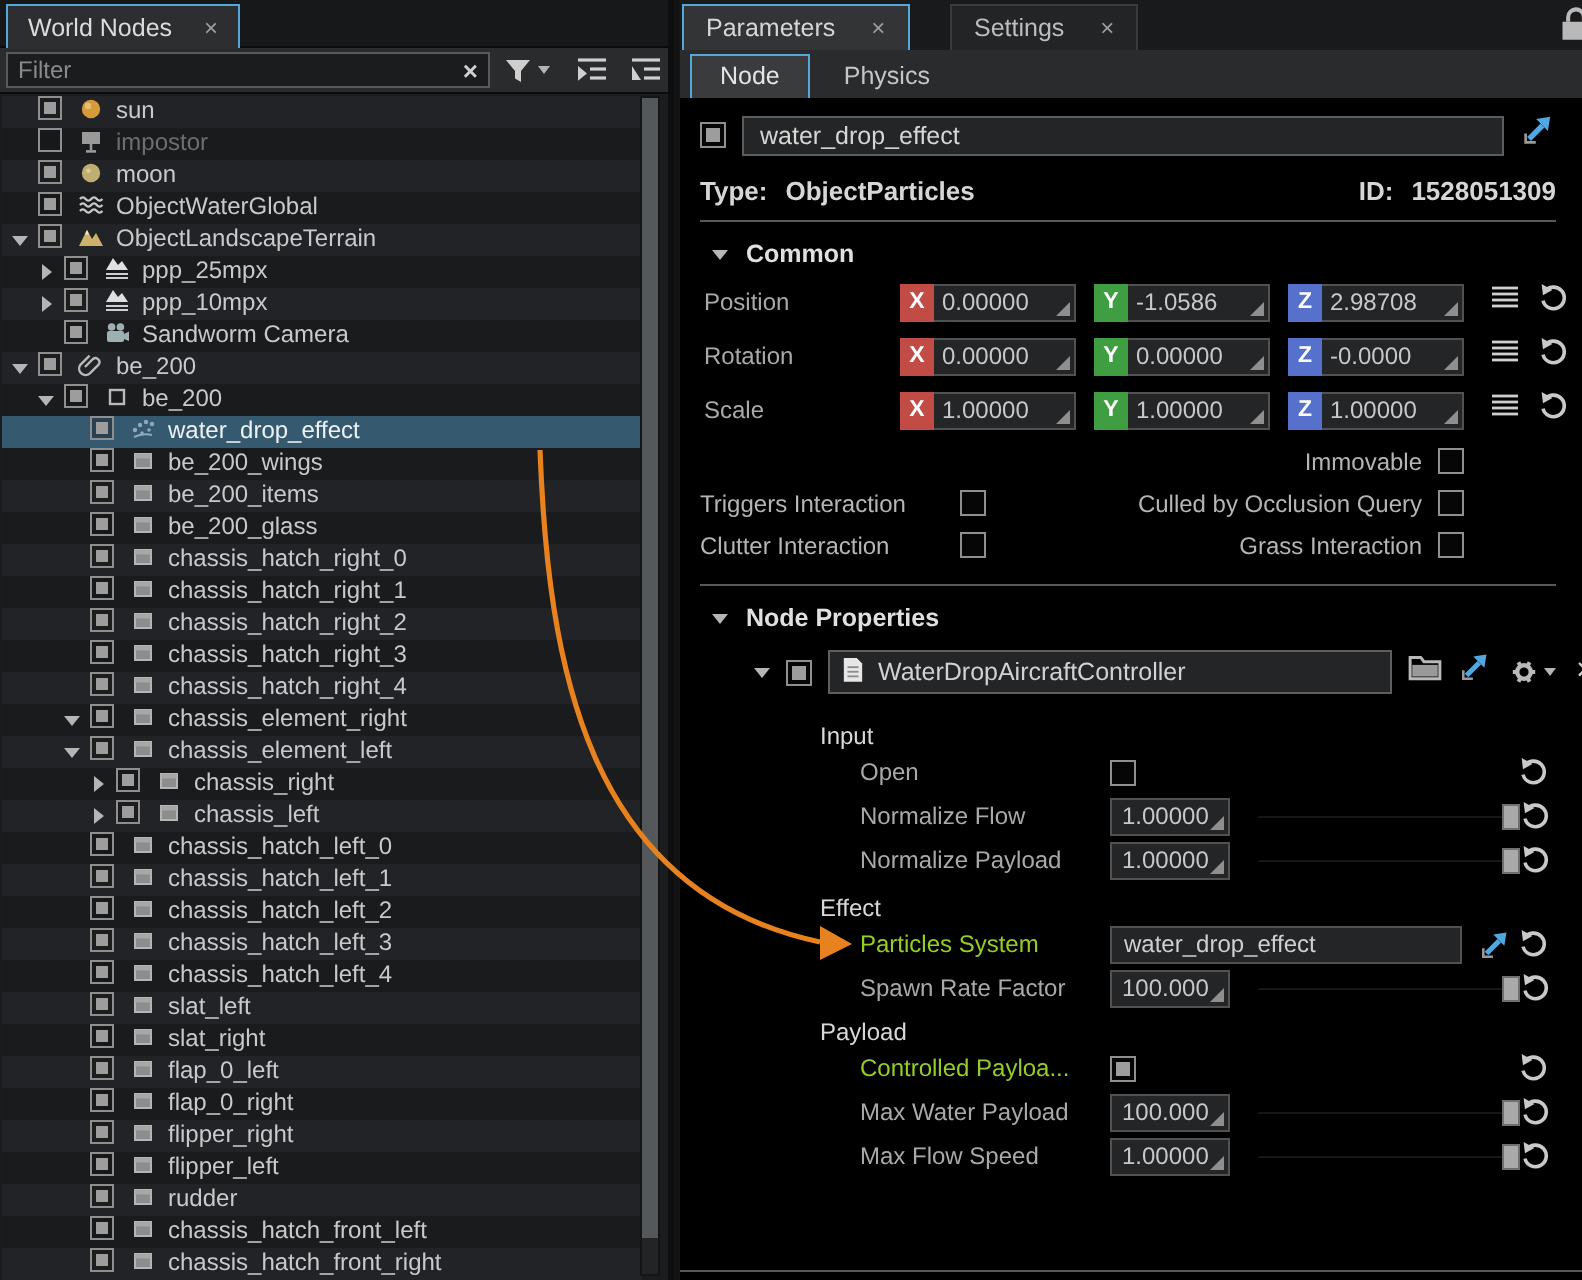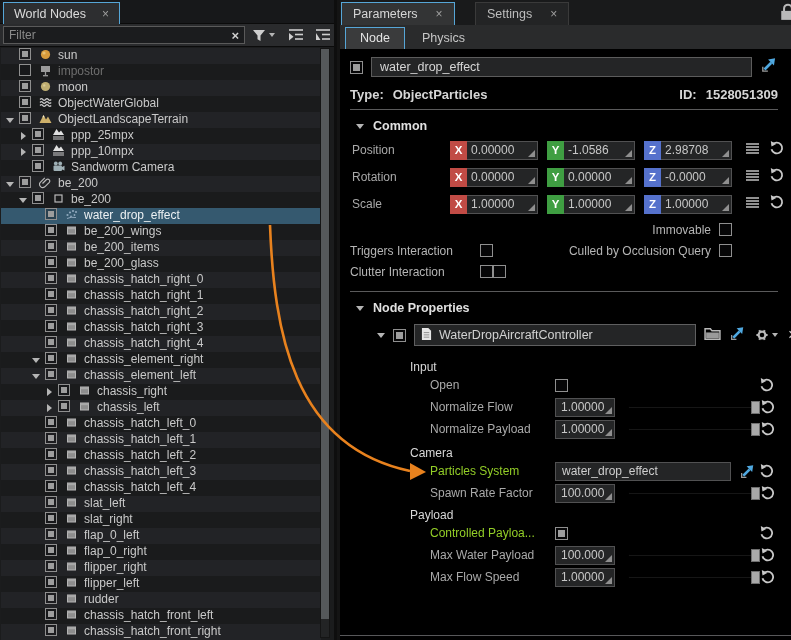--- a/index.html
+++ b/index.html
@@ -805,20 +805,21 @@
         <div class="flag-row">
           <span class="fl1">Triggers Interaction</span>
           <span class="cb2"></span>
           <span class="fl2">Culled by Occlusion Query</span>
           <span class="cb2"></span>
             <span class="ftail"></span>
         </div>
         <div class="flag-row">
           <span class="fl1">Clutter Interaction</span>
           <span class="cb2"></span>
+          <span class="fl2">Grass Interaction</span>
           <span class="cb2"></span>
             <span class="ftail"></span>
         </div>
       </div>
 
       <div class="divider" style="margin-top:9px"></div>
 
       <div class="sec-head">
         <span class="ar-open"></span>
         <span>Node Properties</span>
@@ -910,21 +911,21 @@
         <span class="p-reset">
             <svg width="16" height="16" viewBox="0 0 16 16">
               <g transform="translate(16,0) scale(-1,1)">
                 <path d="M12.8 5a5.4 5.4 0 1 0 .7 4.3" fill="none" stroke="#c9c9c9" stroke-width="1.8"></path>
                 <polygon points="14.2,1.0 13.5,6.6 8.8,4.0" fill="#c9c9c9"></polygon>
               </g>
             </svg>
           </span>
       </div>
 
-      <div class="group-label">Camera</div>
+      <div class="group-label">Effect</div>
 
       <div class="p-row">
         <span class="p-label green">Particles System</span>
         <span class="txt-field">
             <span>water_drop_effect</span>
           </span>
         <span style="margin-left:8px;display:flex">
             <svg width="17" height="17" viewBox="0 0 16 16">
               <path d="M2.5 9.5v4h4.5" fill="none" stroke="#9a9a9a" stroke-width="1.2"></path>
               <path d="M4 12 L10 6" stroke="#4fa8e0" stroke-width="2.4"></path>

